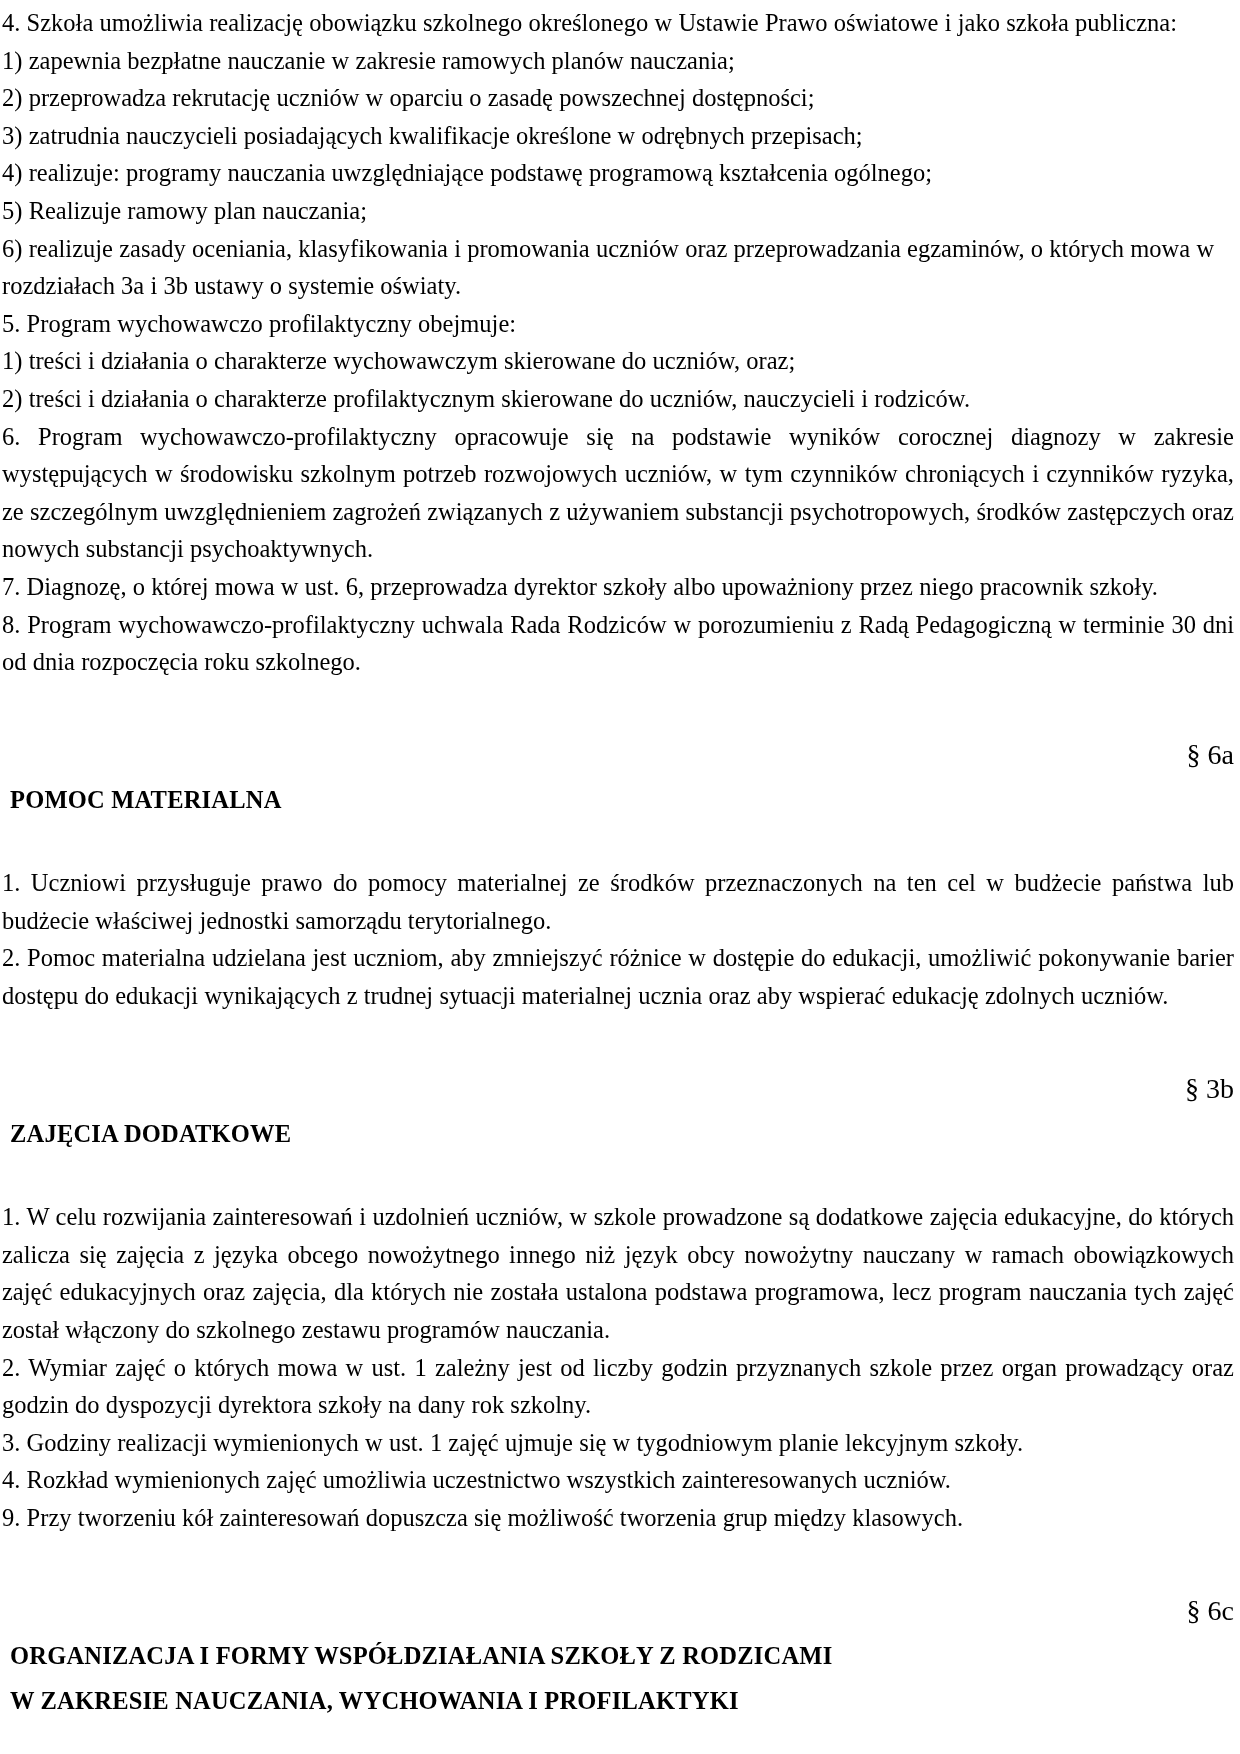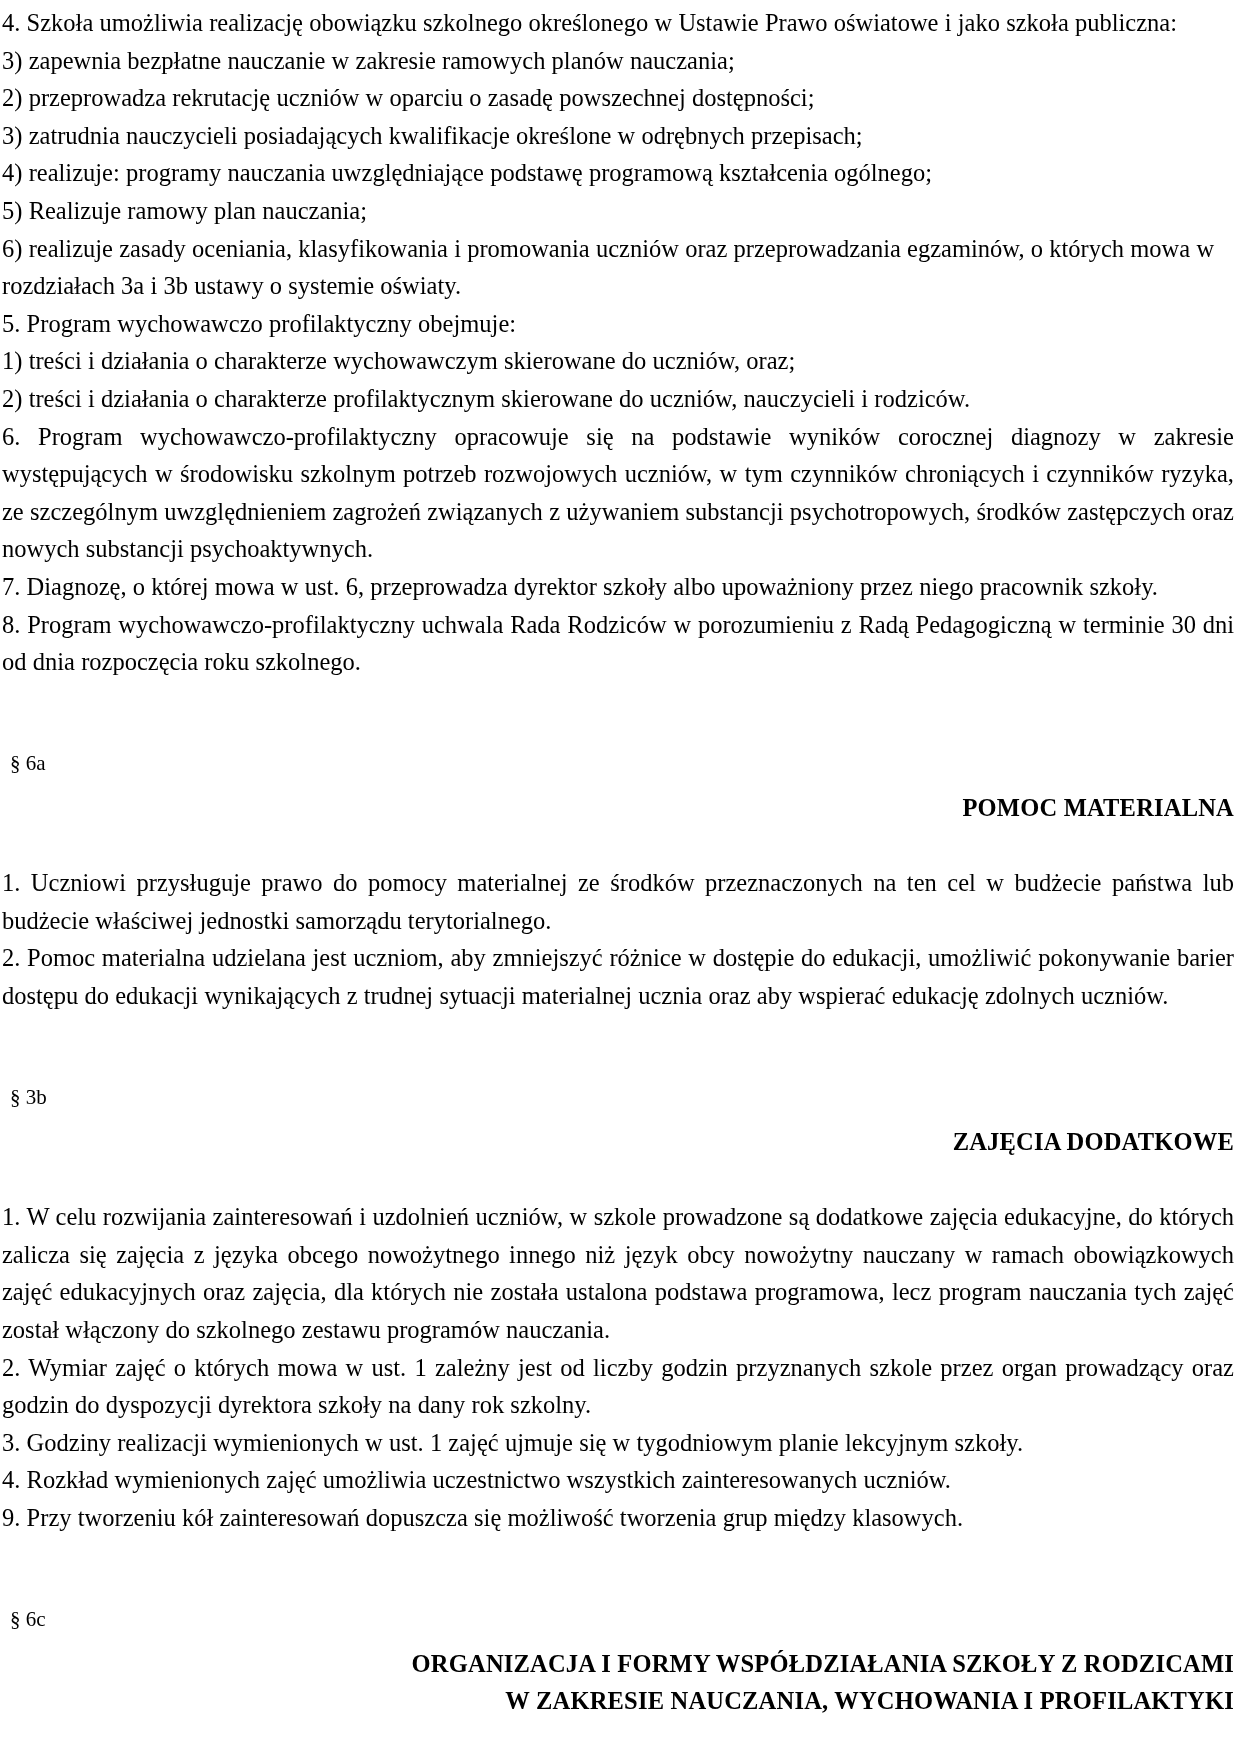--- a/index.html
+++ b/index.html
@@ -34,44 +34,44 @@
     text-justify: inter-word;
     hyphens: none;
     word-spacing: 0.1px;
   }
   p.para.noj {
     text-align: left;
   }
   .spacer-md { height: 38px; }
   .spacer-lg { height: 56px; }
   .center {
-    text-align: right;
+    text-align: left;
     font-size: 24.5px;
     line-height: 37.6px;
-    margin: 0;
+    margin: 8px;
   }
   .center.bold {
     font-weight: bold;
     letter-spacing: 0.2px;
   }
   .sect-mark {
-    text-align: left;
-    font-size: 21px;
+    text-align: right;
+    font-size: 28px;
     line-height: 36px;
-    margin: 8px;
+    margin: 0;
   }
 </style>
 </head>
 <body>
 
 <div class="page">
   <div class="doc-body">
 
     <p class="para noj">4. Szkoła umożliwia realizację obowiązku szkolnego określonego w Ustawie Prawo oświatowe i jako szkoła publiczna:</p>
-    <p class="para noj">3)  zapewnia bezpłatne nauczanie w zakresie ramowych planów nauczania;</p>
+    <p class="para noj">1)  zapewnia bezpłatne nauczanie w zakresie ramowych planów nauczania;</p>
     <p class="para noj">2)  przeprowadza rekrutację uczniów w oparciu o zasadę powszechnej dostępności;</p>
     <p class="para noj">3)  zatrudnia nauczycieli posiadających kwalifikacje określone w odrębnych przepisach;</p>
     <p class="para noj">4)   realizuje: programy nauczania uwzględniające podstawę programową kształcenia ogólnego;</p>
     <p class="para noj">5)  Realizuje ramowy plan nauczania;</p>
     <p class="para noj">6)  realizuje zasady oceniania, klasyfikowania i promowania uczniów oraz przeprowadzania egzaminów, o których mowa w rozdziałach 3a i 3b ustawy o systemie oświaty.</p>
     <p class="para noj">5. Program wychowawczo profilaktyczny obejmuje:</p>
     <p class="para noj">1)  treści i działania o charakterze wychowawczym skierowane do uczniów, oraz;</p>
     <p class="para noj">2)  treści i działania o charakterze profilaktycznym skierowane do uczniów, nauczycieli i rodziców.</p>
     <p class="para">6.  Program  wychowawczo-profilaktyczny  opracowuje  się  na  podstawie  wyników  corocznej  diagnozy  w  zakresie występujących w środowisku szkolnym potrzeb rozwojowych uczniów, w tym czynników chroniących i czynników ryzyka, ze szczególnym uwzględnieniem zagrożeń związanych z używaniem substancji psychotropowych, środków zastępczych oraz nowych substancji psychoaktywnych.</p>
     <p class="para noj">7. Diagnozę, o której mowa w ust. 6, przeprowadza dyrektor szkoły albo upoważniony przez niego pracownik szkoły.</p>

